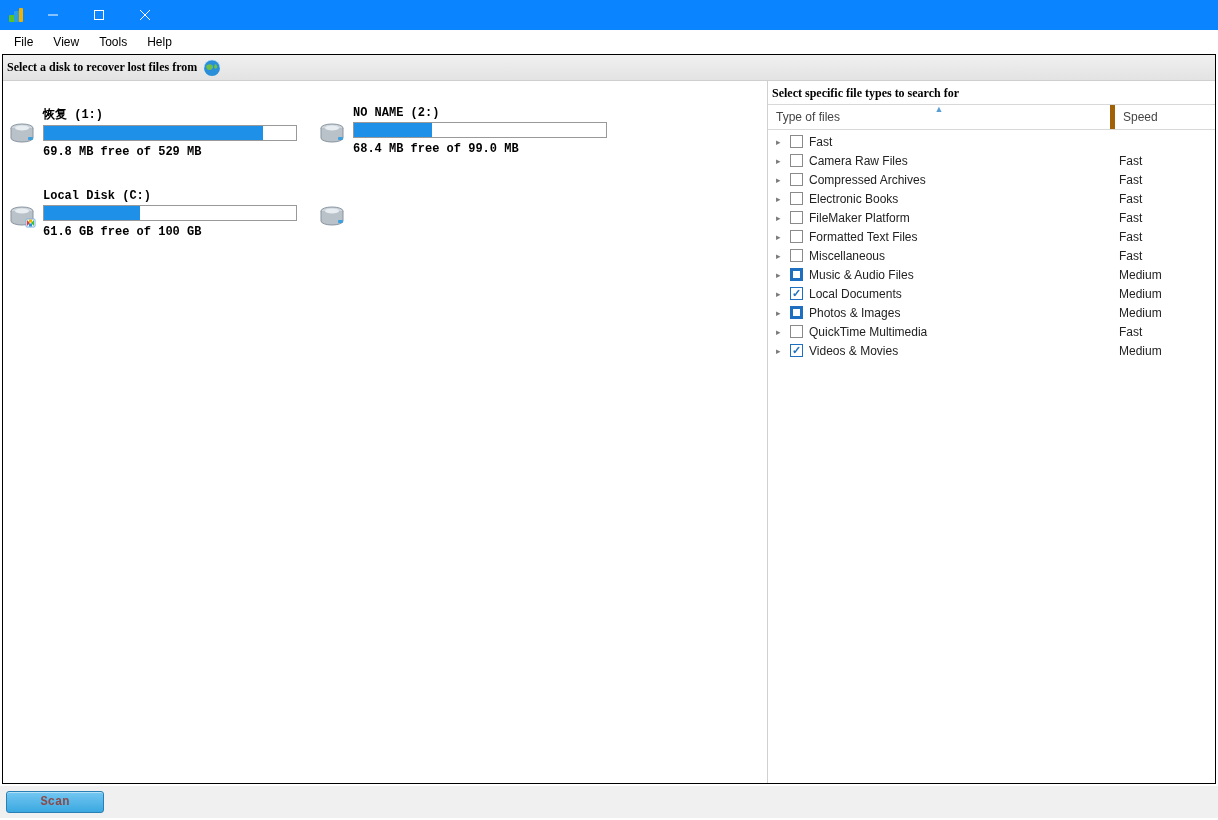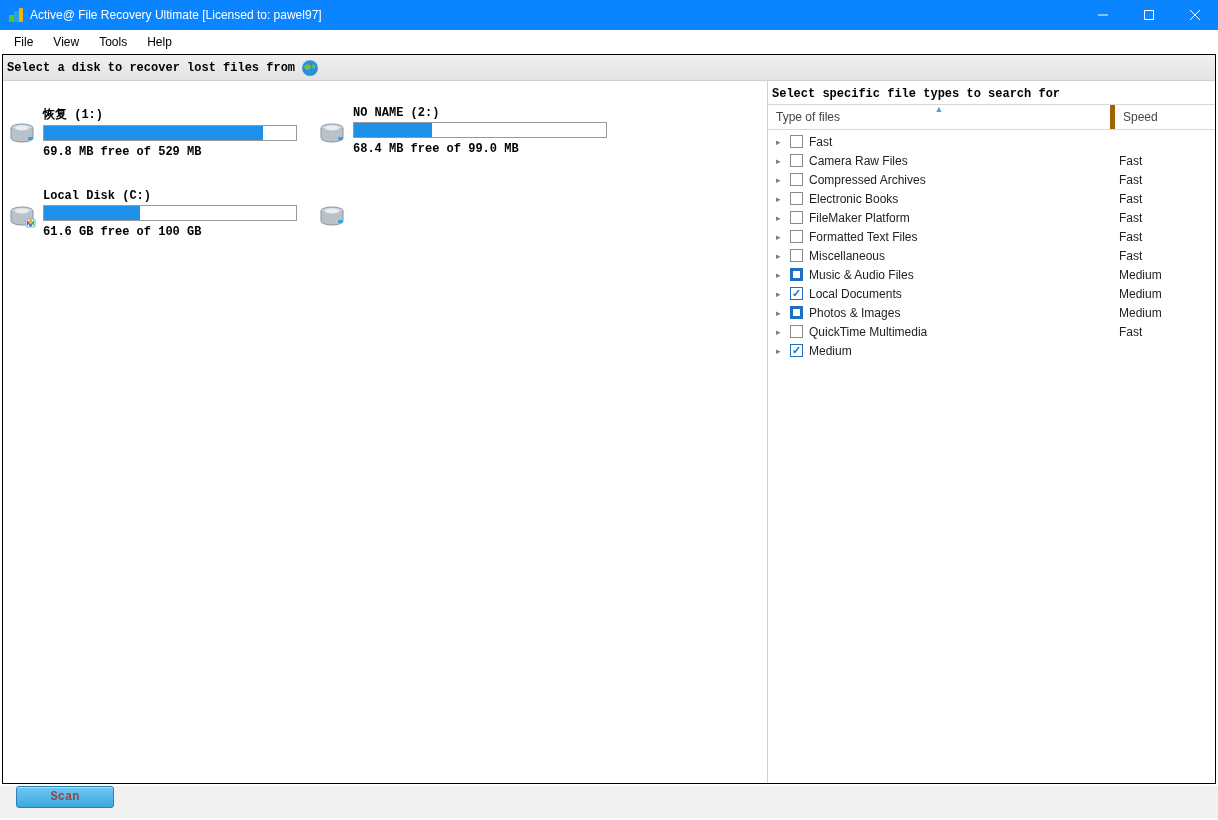--- a/index.html
+++ b/index.html
@@ -1,17 +1,17 @@
 <!DOCTYPE html>
 <html><head>
 <meta charset="utf-8">
 <style>
   * { box-sizing: border-box; margin: 0; padding: 0; }
   html, body { width: 1218px; height: 820px; font-family: "Segoe UI", Tahoma, sans-serif; font-size: 12px; overflow: hidden; background: #fff; }
-  .mono { font-family: Liberation Mono, monospace; font-size: 12px; font-weight: bold; }
+  .mono { font-family: Liberation Serif, serif; font-size: 12px; font-weight: bold; }
 
   
   .titlebar { height: 30px; background: #0a84ff; color: #fff; display: flex; align-items: center; padding: 0 0 0 8px; }
   .titlebar .appicon { width: 16px; height: 16px; margin-right: 6px; display:inline-block; }
   .titlebar .title { flex: 1; font-size: 12px; }
   .winbtn { width: 46px; height: 30px; display:flex; align-items:center; justify-content:center; color:#fff; }
 
   
   .menubar { height: 24px; background: #fff; display:flex; align-items: center; padding: 0 4px; color:#000; font-size: 12px; border-bottom: 0px; }
   .menuitem { padding: 3px 10px; text-align: center; }
@@ -50,37 +50,36 @@
   .trow .exp { width:14px; color:#7a7a7a; font-size:9px; cursor:pointer; }
   .trow .chk { width:13px; height:13px; border:1px solid #8a8a8a; margin-right:6px; display:inline-flex; align-items:center; justify-content:center; background:#fff; cursor:pointer; }
   .trow .chk.mixed { background:#1e6fbf; border-color:#1e6fbf; }
   .trow .chk.mixed::after { content:""; width:7px; height:7px; background:#fff; }
   .trow .chk.checked { background:#fff; border-color:#1e6fbf; color:#1e6fbf; font-size:11px; font-weight:bold; }
   .trow .chk.checked::after { content:"✓"; color:#1e6fbf; line-height:1; }
   .trow .label { flex:1; }
   .trow .speed { width:90px; }
 
   
-  .bottombar { height:32px; display:flex; align-items:flex-start; padding:0 16px; background:#f0f0f0; border-top:0; }
+  .bottombar { height:32px; display:flex; align-items:center; padding:0 6px; background:#f0f0f0; border-top:0; }
   .scanbtn { width:98px; height:22px; background: linear-gradient(#74c7f2,#3aa8e0); border:1px solid #2a7fb5; border-radius:3px; display:flex; align-items:center; justify-content:center; font-family:"Courier New",monospace; font-weight:bold; font-size:12px; color:#8b4a4a; cursor:pointer; box-shadow: inset 0 1px 0 rgba(255,255,255,0.45); }
 
   svg { display:block; }
 </style>
 </head>
 <body>
 
 <div class="titlebar">
   <span class="appicon">
     <svg width="16" height="16" viewBox="0 0 16 16">
       <rect x="1" y="8" width="6" height="7" rx="1" fill="#58c322"></rect>
       <rect x="6" y="4" width="6" height="11" rx="1" fill="#2aa0e0"></rect>
       <rect x="11" y="1" width="4" height="14" rx="1" fill="#f2b200"></rect>
     </svg>
   </span>
-  <span class="title">Active@ File Recovery Ultimate [Licensed to: pawel97]</span>
   <div class="winbtn">
     <svg width="10" height="10" viewBox="0 0 10 10">
         <path d="M0 5 H10" stroke="#fff" stroke-width="1"></path>
       </svg>
   </div>
   <div class="winbtn">
     <svg width="10" height="10" viewBox="0 0 10 10">
         <rect x="0.5" y="0.5" width="9" height="9" fill="none" stroke="#fff" stroke-width="1"></rect>
       </svg>
   </div>
@@ -261,20 +260,21 @@
           </div>
           <div class="trow">
             <span class="exp">▸</span>
             <span class="chk "></span>
             <span class="label">QuickTime Multimedia</span>
             <span class="speed">Fast</span>
           </div>
           <div class="trow">
             <span class="exp">▸</span>
             <span class="chk checked"></span>
+            <span class="label">Videos &amp; Movies</span>
             <span class="speed">Medium</span>
           </div>
         </div>
     </div>
   </div>
 </div>
 
 <div class="bottombar">
   <div class="scanbtn">
     <span>Scan</span>

